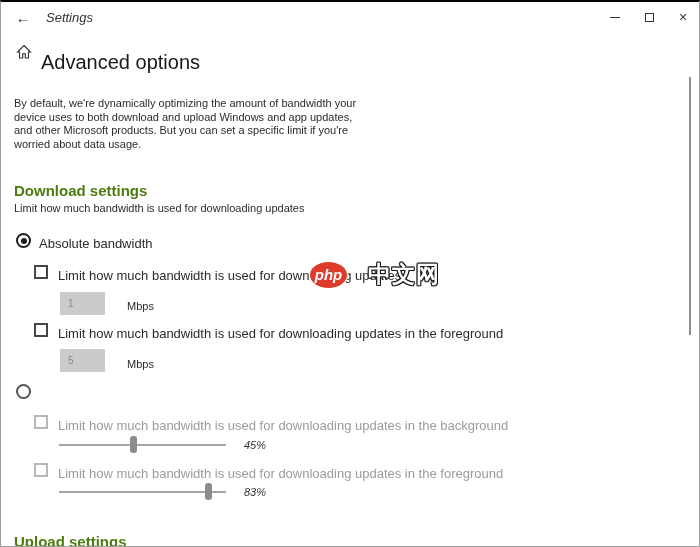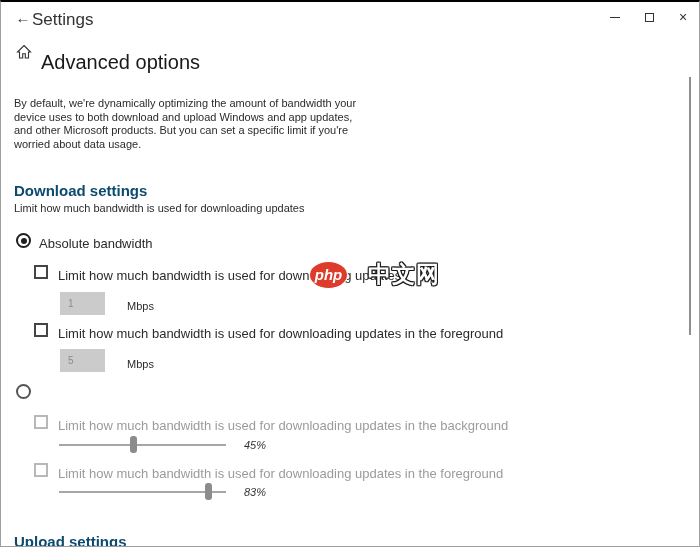--- a/index.html
+++ b/index.html
@@ -4,33 +4,33 @@
 <style>
   html,body{margin:0;padding:0;background:#fff;}
   *{box-sizing:border-box;font-family:"Liberation Sans",sans-serif;}
   .window{
     position:relative;width:700px;height:547px;background:#fff;overflow:hidden;
     border:1px solid #9e9e9e;border-top:2px solid #000;
   }
   
   .titlebar{position:absolute;left:0;top:0;width:100%;height:30px;background:#fff;}
   .back-btn{position:absolute;left:6px;top:0;width:32px;height:30px;display:flex;align-items:center;justify-content:center;font-size:15px;color:#333;cursor:pointer;}
-  .tb-title{position:absolute;left:31px;top:8px;font-size:17px;color:#333;}
+  .tb-title{position:absolute;left:45px;top:8px;font-size:13px;color:#333;font-style:italic;}
   .caption-btn{position:absolute;top:0;width:34px;height:30px;display:flex;align-items:center;justify-content:center;color:#333;}
   .btn-min{left:597px;}
   .btn-max{left:631px;}
   .btn-close{left:665px;font-size:14px;}
   .min-glyph{width:10px;height:1px;background:#333;}
   .max-glyph{width:9px;height:9px;border:1px solid #333;}
   
   .home-icon{position:absolute;left:15px;top:42px;}
   .page-title{position:absolute;left:40px;top:36px;font-size:20px;color:#191919;font-weight:400;}
   .intro{position:absolute;left:13px;top:84px;width:345px;font-size:11px;line-height:13.5px;color:#2b2b2b;}
   
-  .section-heading{position:absolute;font-size:15px;color:#0c4a6e;}
+  .section-heading{position:absolute;font-size:15px;color:#4d7c0f;}
   .sub-desc{position:absolute;left:13px;top:200px;font-size:11px;color:#2b2b2b;}
   .row-label{font-size:13px;color:#2b2b2b;}
   .disabled .row-label{color:#9b9b9b;}
   
   .radio{position:absolute;width:15px;height:15px;border-radius:50%;background:#fff;}
   .radio.selected{border:2px solid #1f1f1f;}
   .radio.selected::after{content:"";position:absolute;left:2.5px;top:2.5px;width:6px;height:6px;border-radius:50%;background:#1f1f1f;}
   .radio.unselected{border:2px solid #555;}
   
   .checkbox{position:absolute;width:14px;height:14px;background:#fff;border:2px solid #454545;}

